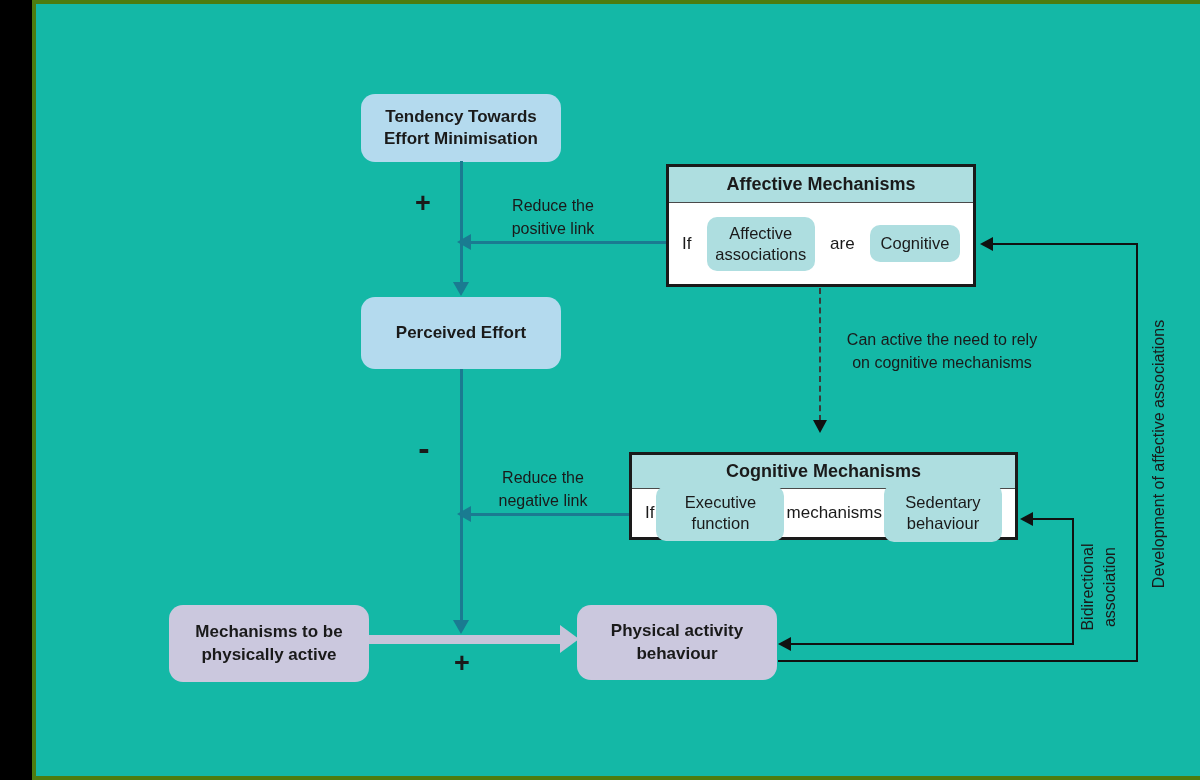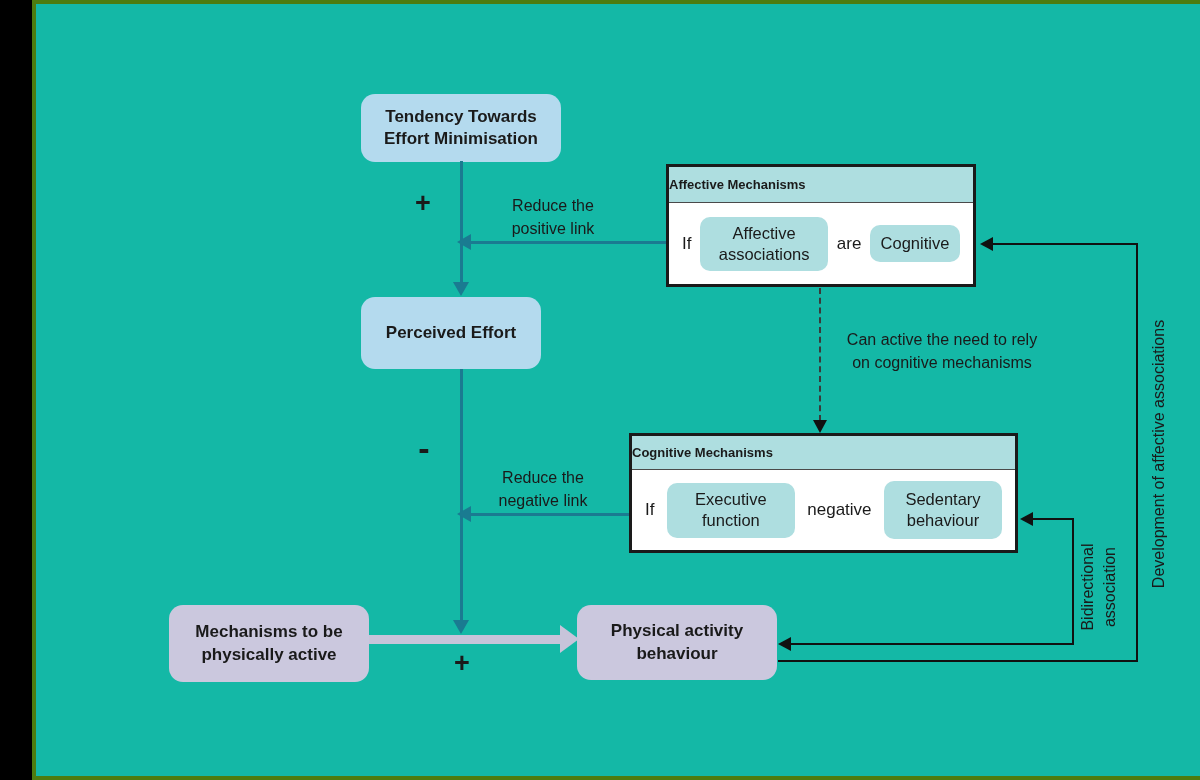--- a/index.html
+++ b/index.html
@@ -30,57 +30,57 @@
     position:absolute;
     border-radius:14px;
     display:flex;align-items:center;justify-content:center;
     text-align:center;
     font-weight:bold;font-size:17px;line-height:1.32;
     padding:6px 10px;
   }
   .node.blue{background:var(--node-blue);}
   .node.lavender{background:var(--node-lavender);}
   #box-tendency{left:325px;top:90px;width:200px;height:68px;}
-  #box-perceived{left:325px;top:293px;width:180px;height:72px;}
+  #box-perceived{left:325px;top:293px;width:200px;height:72px;}
   #box-intention{left:133px;top:601px;width:200px;height:77px;}
   #box-pa{left:541px;top:601px;width:200px;height:75px;}
 
   
   .mech{
     position:absolute;
     background:#fff;
     border:3px solid #1a1a1a;
   }
   #mech-affective{left:630px;top:160px;width:310px;height:123px;}
-  #mech-cognitive{left:593px;top:429px;width:389px;height:120px;}
+  #mech-cognitive{left:593px;top:448px;width:389px;height:88px;}
   .mech-header{
     background:var(--mech-teal);
     border-bottom:1px solid #4a4a4a;
     text-align:center;
-    font-weight:bold;font-size:13px;
-    display:flex;align-items:center;
+    font-weight:bold;font-size:18px;
+    display:flex;align-items:center;justify-content:center;
   }
   #mech-affective .mech-header{height:36px;}
   #mech-cognitive .mech-header{height:34px;}
   .mech-body{
     display:flex;align-items:center;justify-content:space-between;
     height:calc(100% - 36px);
     padding:12px 13px;
     font-size:17px;
   }
   #mech-cognitive .mech-body{height:calc(100% - 34px);}
   .chip{
     background:var(--mech-teal);
     border-radius:10px;
     display:flex;align-items:center;justify-content:center;
     text-align:center;
     font-size:16.5px;line-height:1.25;
     padding:4px 8px;
   }
-  #chip-aff1{width:128px;height:54px;}
+  #chip-aff1{width:108px;height:54px;}
   #chip-aff2{width:90px;height:37px;}
   #chip-cog1{width:128px;height:55px;}
   #chip-cog2{width:118px;height:58px;}
 
   
   .line{position:absolute;}
   .line.teal{background:var(--teal);}
   .line.black{background:var(--ink);}
   .dashed-v{
     position:absolute;
@@ -146,21 +146,21 @@
     </div>
   </div>
 
   <div class="mech" id="mech-cognitive">
     <div class="mech-header">
       <span>Cognitive Mechanisms</span>
     </div>
     <div class="mech-body">
       <span>If</span>
       <span class="chip" id="chip-cog1">Executive function</span>
-      <span>negative</span>
+      <span>mechanisms</span>
       <span class="chip" id="chip-cog2">Sedentary behaviour</span>
     </div>
   </div>
 
   <div class="line teal" style="left:424px;top:157px;width:3px;height:123px;"></div>
   <div class="ah teal-down" style="left:417px;top:278px;"></div>
   <div class="line teal" style="left:424px;top:365px;width:3px;height:253px;"></div>
   <div class="ah teal-down" style="left:417px;top:616px;"></div>
 
   <div class="line teal" style="left:433px;top:237px;width:197px;height:3px;"></div>

